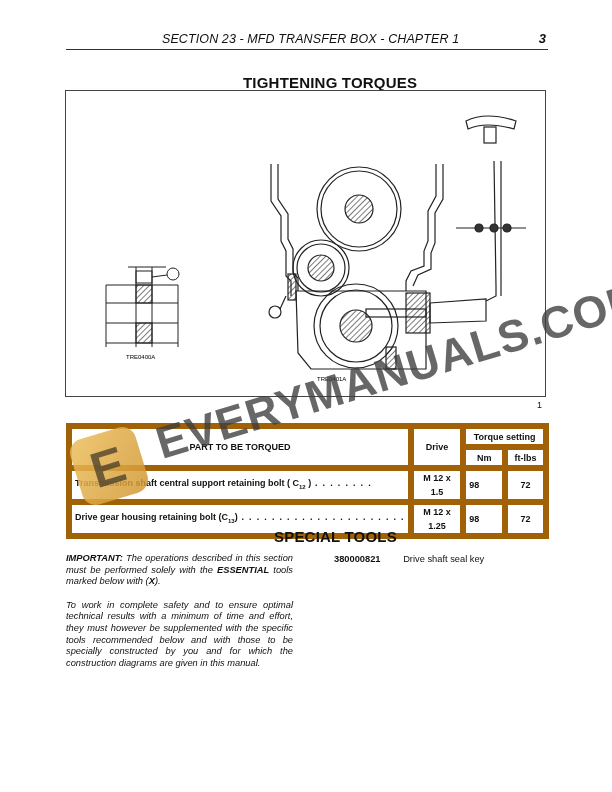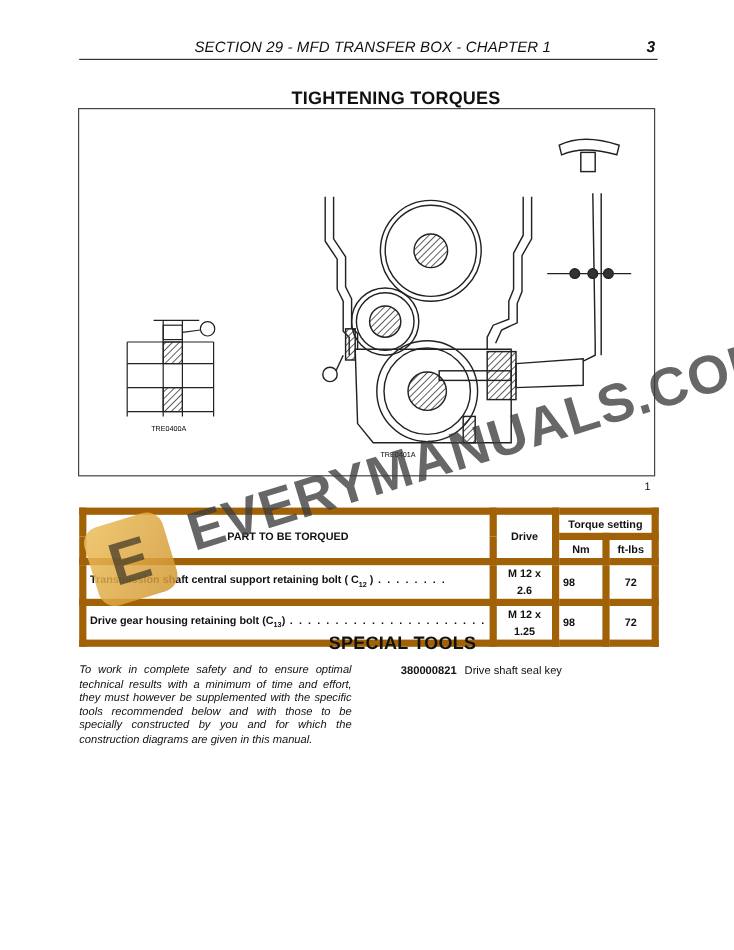--- a/index.html
+++ b/index.html
@@ -22,34 +22,34 @@
   .c-part { width: 290px; text-align: left; white-space: nowrap; overflow: hidden; }
   .c-thread { width: 64px; text-align: center; }
   .c-nm { width: 51px; text-align: left; }
   .c-ft { width: 50px; text-align: center; }
   .dots { letter-spacing: 1.3px; }
   .left-col { position: absolute; left: 66px; top: 553px; width: 227px; font-size: 9.3px;
               font-style: italic; line-height: 11.6px; }
   .left-col p { margin: 0 0 12px 0; text-align: justify; }
   .left-col b { font-weight: bold; }
   .tool { position: absolute; left: 334px; top: 554px; font-size: 9.3px; }
-  .tool .code { font-weight: bold; margin-right: 4px; }
+  .tool .code { font-weight: bold; margin-right: 20px; }
   .wm { position: absolute; pointer-events: none; }
   .wm-text { left: 75px; top: 395px; font-size: 45px; font-weight: bold; color: rgba(60,60,60,0.78);
              transform: rotate(-17deg); transform-origin: left top; white-space: nowrap; letter-spacing: 1px; }
   .wm-logo { left: 75px; top: 432px; width: 68px; height: 68px; border-radius: 14px;
              background: linear-gradient(135deg, rgba(236,190,90,0.85), rgba(210,150,50,0.85));
              transform: rotate(-17deg); }
   .wm-logo span { position: absolute; left: 16px; top: 6px; font-size: 50px; font-weight: bold; color: rgba(70,60,40,0.75); }
 </style>
 </head>
 <body>
 
 <div class="header">
-  <span class="title">SECTION 29 - MFD TRANSFER BOX - CHAPTER 1</span>
+  <span class="title">SECTION 23 - MFD TRANSFER BOX - CHAPTER 1</span>
   <span class="pnum">3</span>
 </div>
 
 <div class="sec-title" style="left:243px; top:74px;">TIGHTENING TORQUES</div>
 
 <div class="figure">
   <svg width="481" height="307" viewBox="0 0 481 307">
     <defs>
       <pattern id="hatch" width="4" height="4" patternUnits="userSpaceOnUse" patternTransform="rotate(45)">
         <line x1="0" y1="0" x2="0" y2="4" stroke="#222" stroke-width="1.2"></line>
@@ -116,36 +116,37 @@
     <th class="c-part" rowspan="2" style="text-align:center;">PART TO BE TORQUED</th>
     <th class="c-thread" rowspan="2">Drive</th>
     <th colspan="2">Torque setting</th>
   </tr>
   <tr>
     <th class="c-nm">Nm</th>
     <th class="c-ft">ft-lbs</th>
   </tr>
   <tr>
     <td class="c-part"><span>Transmission shaft central support retaining bolt ( C</span><sub style="font-size:6px;">12</sub><span> )</span><span class="dots"> . . . . . . . .</span></td>
-    <td class="c-thread">M 12 x 2.6</td>
+    <td class="c-thread">M 12 x 1.5</td>
     <td class="c-nm">98</td>
     <td class="c-ft">72</td>
   </tr>
   <tr>
     <td class="c-part"><span>Drive gear housing retaining bolt  (C</span><sub style="font-size:6px;">13</sub><span>)</span><span class="dots"> . . . . . . . . . . . . . . . . . . . . . .</span></td>
     <td class="c-thread">M 12 x 1.25</td>
     <td class="c-nm">98</td>
     <td class="c-ft">72</td>
   </tr>
 </tbody>
   </table>
 
 <div class="sec-title" style="left:274px; top:528px;">SPECIAL TOOLS</div>
 
 <div class="left-col">
+  <p><b>IMPORTANT:</b><span> The operations described in this section must be performed solely with the </span><b>ESSENTIAL</b><span> tools marked below with (</span><b>X</b><span>).</span></p>
   <p>To work in complete safety and to ensure optimal technical results with a minimum of time and effort, they must however be supplemented with the specific tools recommended below and with those to be specially constructed by you and for which the construction diagrams are given in this manual.</p>
 </div>
 
 <div class="tool">
   <span class="code">380000821</span>
   <span>Drive shaft seal key</span>
 </div>
 
 <div class="wm wm-logo">
     <span>E</span>

